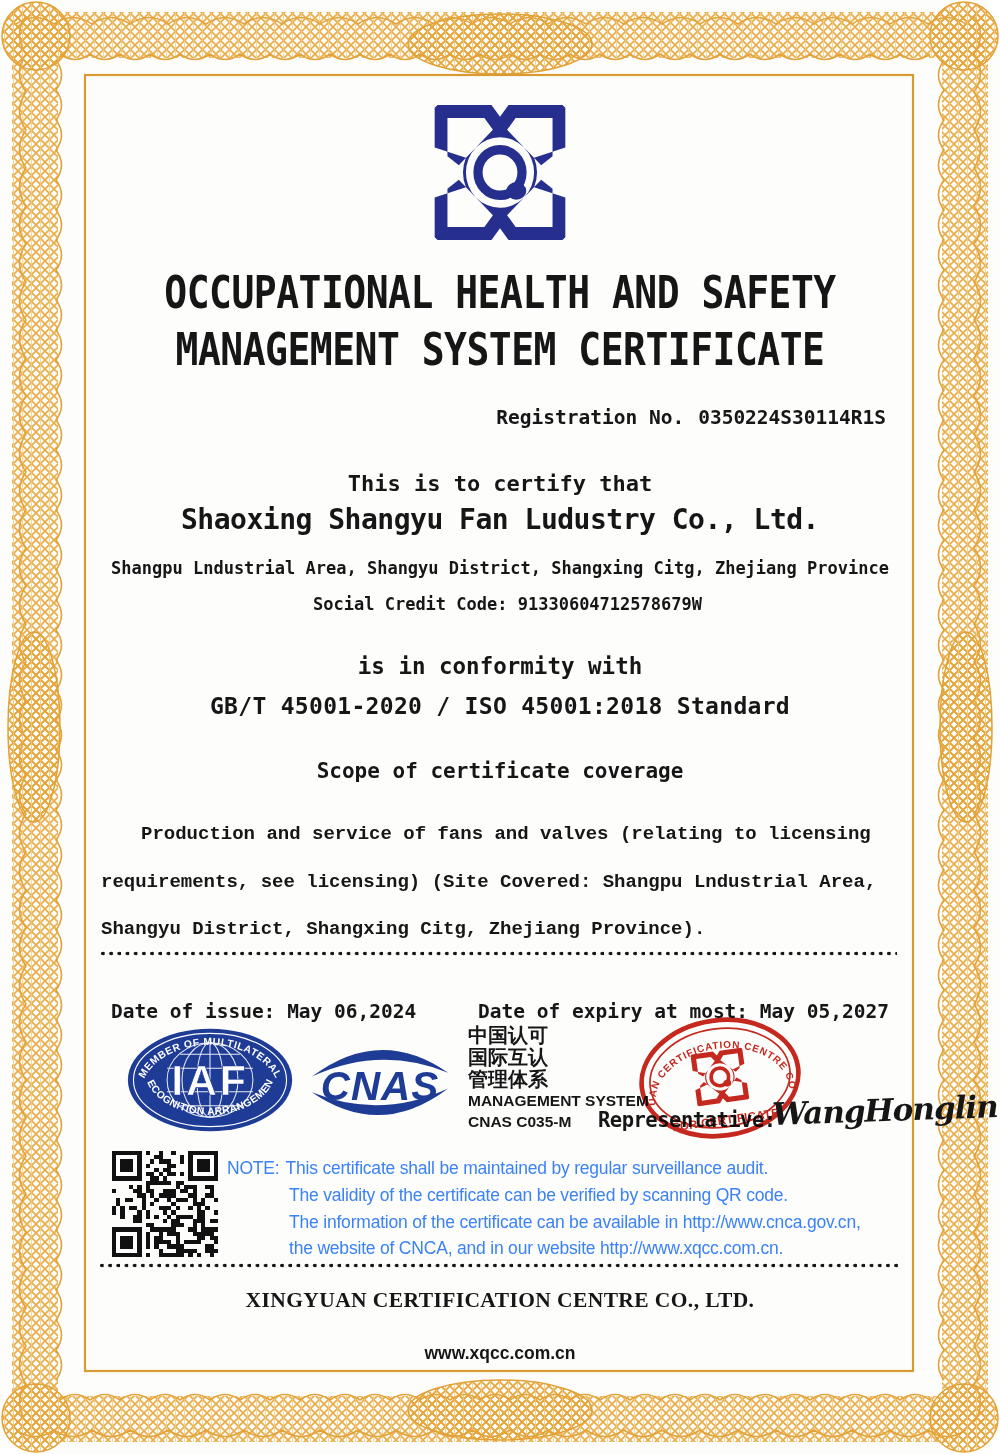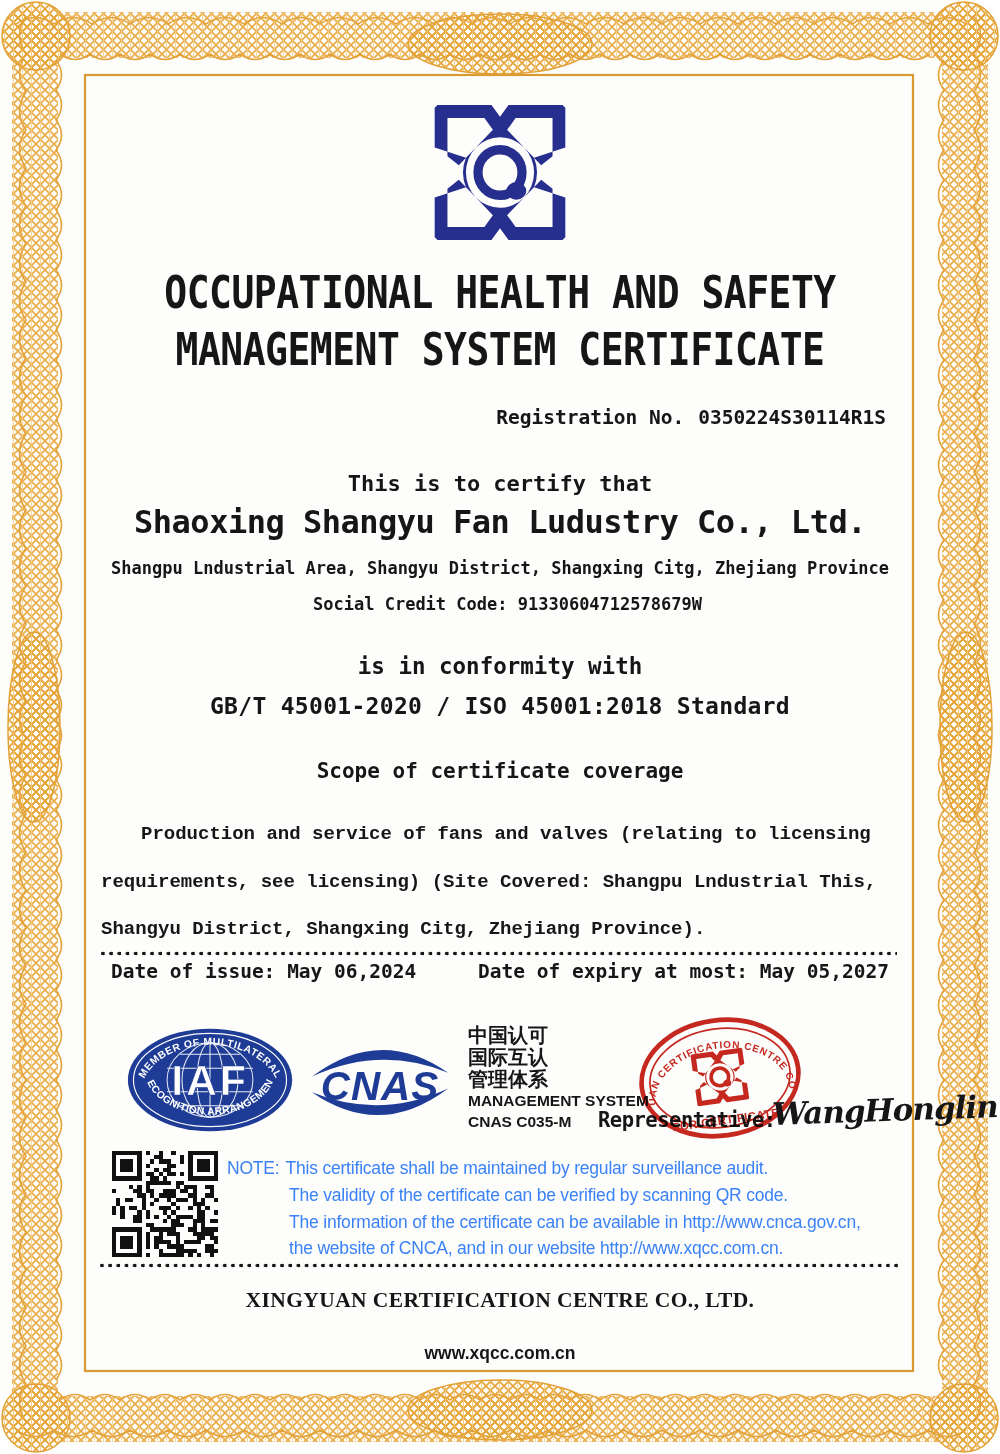--- a/index.html
+++ b/index.html
@@ -13,35 +13,35 @@
   
   .border-svg{position:absolute;left:0;top:0;width:1000px;height:1454px;z-index:1;}
   .top-logo{position:absolute;left:429px;top:99px;width:142px;height:147px;color:#272f8e;z-index:2;}
 
   
   .title{left:0;right:0;top:264px;text-align:center;font-weight:bold;font-size:38px;line-height:49px;
          letter-spacing:-0.5px;transform:scaleY(1.18);transform-origin:50% 0;z-index:3;}
   .reg{right:114px;top:406px;font-size:19.5px;font-weight:bold;z-index:3;}
   .reg .num{margin-left:14px;}
   .certify-intro{left:0;right:0;top:471px;text-align:center;font-size:22px;font-weight:bold;z-index:3;}
-  .company{left:0;right:0;top:503px;text-align:center;font-size:32px;font-weight:bold;letter-spacing:-0.5px;z-index:3;}
+  .company{left:0;right:0;top:503px;text-align:center;font-size:28px;font-weight:bold;letter-spacing:-0.5px;z-index:3;}
   .address{left:0;right:0;top:558px;text-align:center;font-size:17px;font-weight:bold;z-index:3;}
   .credit{left:15px;right:0;top:594px;text-align:center;font-size:17px;font-weight:bold;z-index:3;}
   .conf-intro{left:0;right:0;top:653px;text-align:center;font-size:22.5px;font-weight:bold;z-index:3;}
   .standard{left:0;right:0;top:693px;text-align:center;font-size:23px;font-weight:bold;letter-spacing:0.3px;z-index:3;}
   .scope-head{left:0;right:0;top:759px;text-align:center;font-size:21px;font-weight:bold;z-index:3;}
   .scope-text{left:101px;right:99px;top:811px;font-size:19px;font-weight:bold;line-height:47.5px;z-index:3;font-family:Liberation Mono, monospace;}
   .scope-text .l0{padding-left:40px;}
 
   .dots{height:5px;background-image:radial-gradient(circle at 2px 2.5px,#161616 1.7px,transparent 2.1px);
         background-size:8.2px 5px;background-repeat:repeat-x;z-index:3;}
   .dots1{left:101px;right:103px;top:951px;}
   .dots2{left:100px;right:100px;top:1263px;}
 
-  .dates{left:111px;right:111px;top:960px;display:flex;justify-content:space-between;
+  .dates{left:111px;right:111px;top:1000px;display:flex;justify-content:space-between;
          font-size:19.5px;font-weight:bold;z-index:3;}
 
   
   .iaf{left:126px;top:1026px;width:168px;height:108px;z-index:3;}
   .cnas{left:306px;top:1037px;width:148px;height:91px;z-index:3;}
   .cnblock{left:468px;top:1024px;z-index:3;line-height:22px;}
   .cnblock .cjk{font-family:"DejaVu Sans",sans-serif;font-weight:bold;font-size:20px;}
   .cnblock .lat{font-family:"Liberation Sans",sans-serif;font-weight:bold;font-size:15.5px;line-height:21px;}
   .stamp{left:636px;top:1016px;width:168px;height:124px;transform:rotate(-8deg);z-index:6;mix-blend-mode:multiply;}
   .rep{left:598px;top:1108px;font-size:20.5px;font-weight:bold;letter-spacing:-0.5px;z-index:4;}
@@ -134,21 +134,21 @@
   <div class="abs company">Shaoxing Shangyu Fan Ludustry Co., Ltd.</div>
   <div class="abs address">Shangpu Lndustrial Area, Shangyu District, Shangxing Citg, Zhejiang Province</div>
   <div class="abs credit">Social Credit Code: 91330604712578679W</div>
 
   <div class="abs conf-intro">is in conformity with</div>
   <div class="abs standard">GB/T 45001-2020 / ISO 45001:2018 Standard</div>
 
   <div class="abs scope-head">Scope of certificate coverage</div>
   <div class="abs scope-text">
     <div class="l0">Production and service of fans and valves (relating to licensing</div>
-    <div>requirements, see licensing) (Site Covered: Shangpu Lndustrial This,</div>
+    <div>requirements, see licensing) (Site Covered: Shangpu Lndustrial Area,</div>
     <div>Shangyu District, Shangxing Citg, Zhejiang Province).</div>
   </div>
 
   <div class="abs dots dots1"></div>
 
   <div class="abs dates">
     <div>
       <span>Date of issue:</span>
       <span>May 06,2024</span>
     </div>

